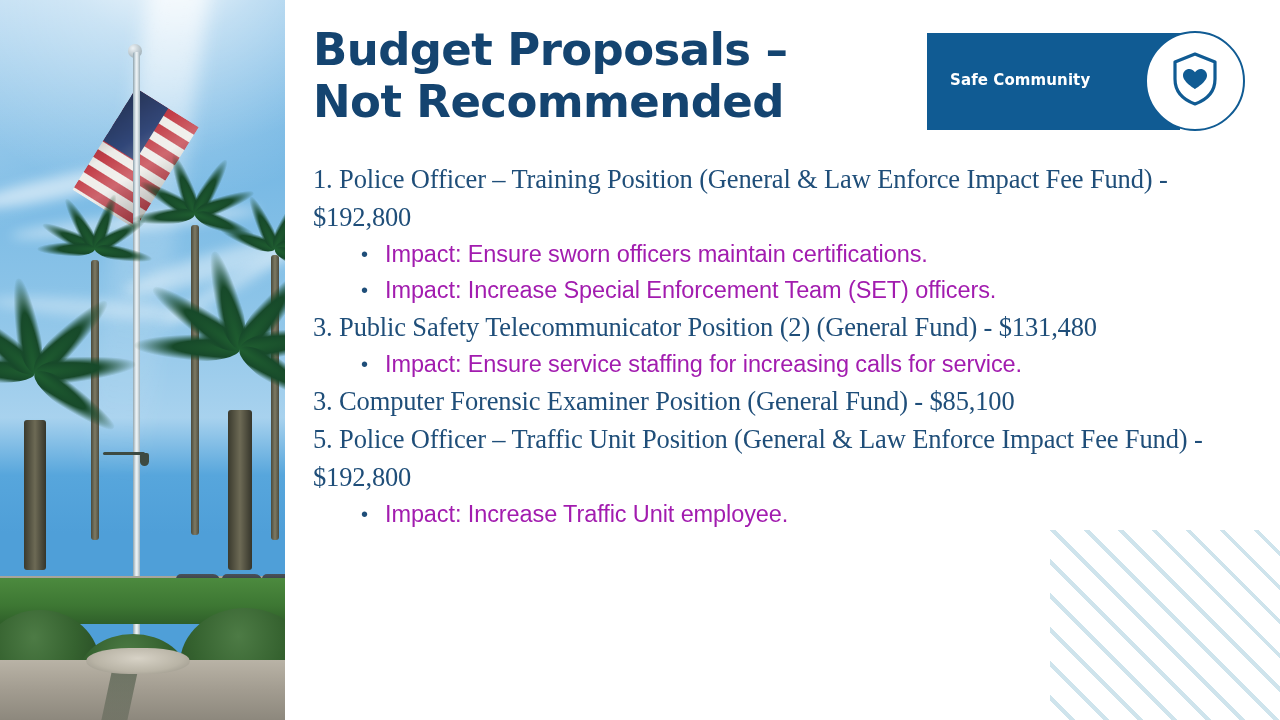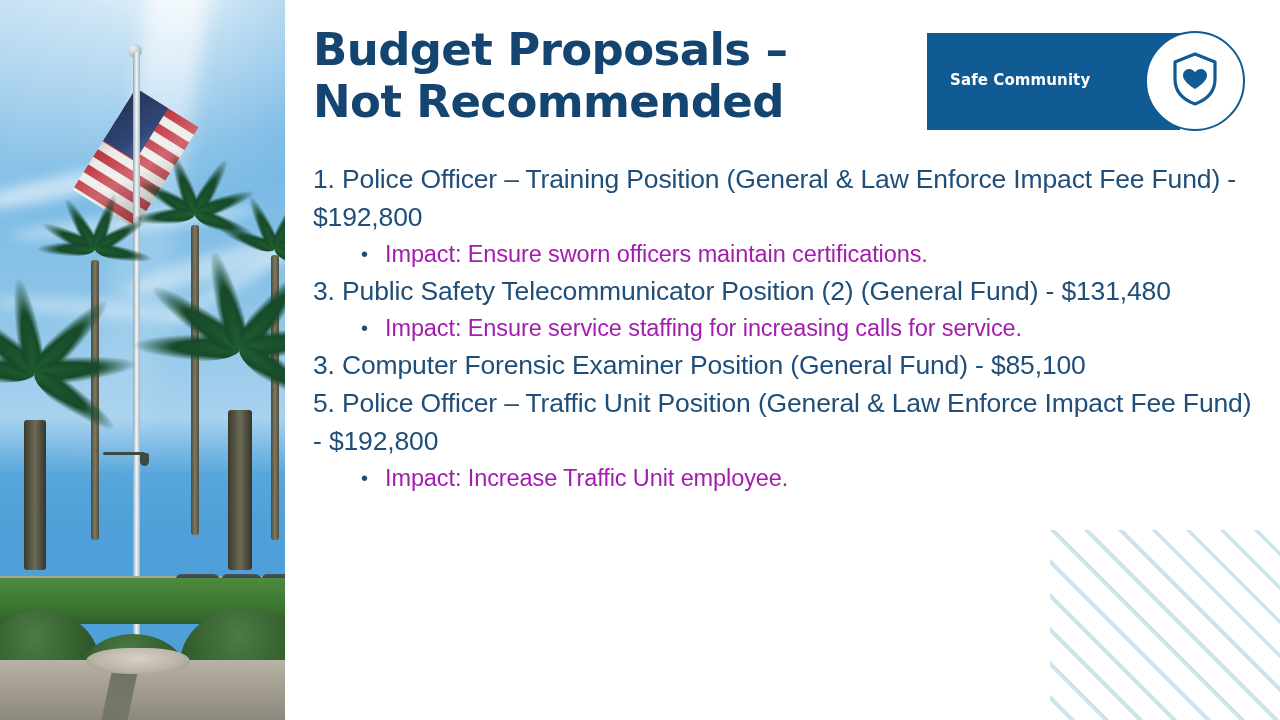--- a/index.html
+++ b/index.html
@@ -219,20 +219,21 @@
     left: 313px; top: 160px;
     width: 952px;
     color: #1f4e79;
     font-family: "Liberation Sans", sans-serif;
   }
   .item-line {
     font-size: 26.5px;
     line-height: 38px;
     color: #1f4e79;
     letter-spacing: -.15px;
+    font-family: Liberation Serif, serif;
   }
   .impact-line {
     position: relative;
     font-size: 23.5px;
     line-height: 36px;
     color: #a21caf;
     padding-left: 72px;
     letter-spacing: -.1px;
   }
   .impact-line::before {
@@ -357,20 +358,21 @@
   </div>
 
   <div class="content">
 
     <div>
       <div class="item-line">1. Police Officer – Training Position (General &amp; Law Enforce Impact Fee Fund) - $192,800</div>
       <div class="impact-line">Impact: Ensure sworn officers maintain certifications.</div>
     </div>
 
     <div>
+      <div class="impact-line">Impact: Increase Special Enforcement Team (SET) officers.</div>
     </div>
 
     <div>
       <div class="item-line">3. Public Safety Telecommunicator Position (2) (General Fund) - $131,480</div>
       <div class="impact-line">Impact: Ensure service staffing for increasing calls for service.</div>
     </div>
 
     <div>
       <div class="item-line">3. Computer Forensic Examiner Position (General Fund) - $85,100</div>
     </div>

